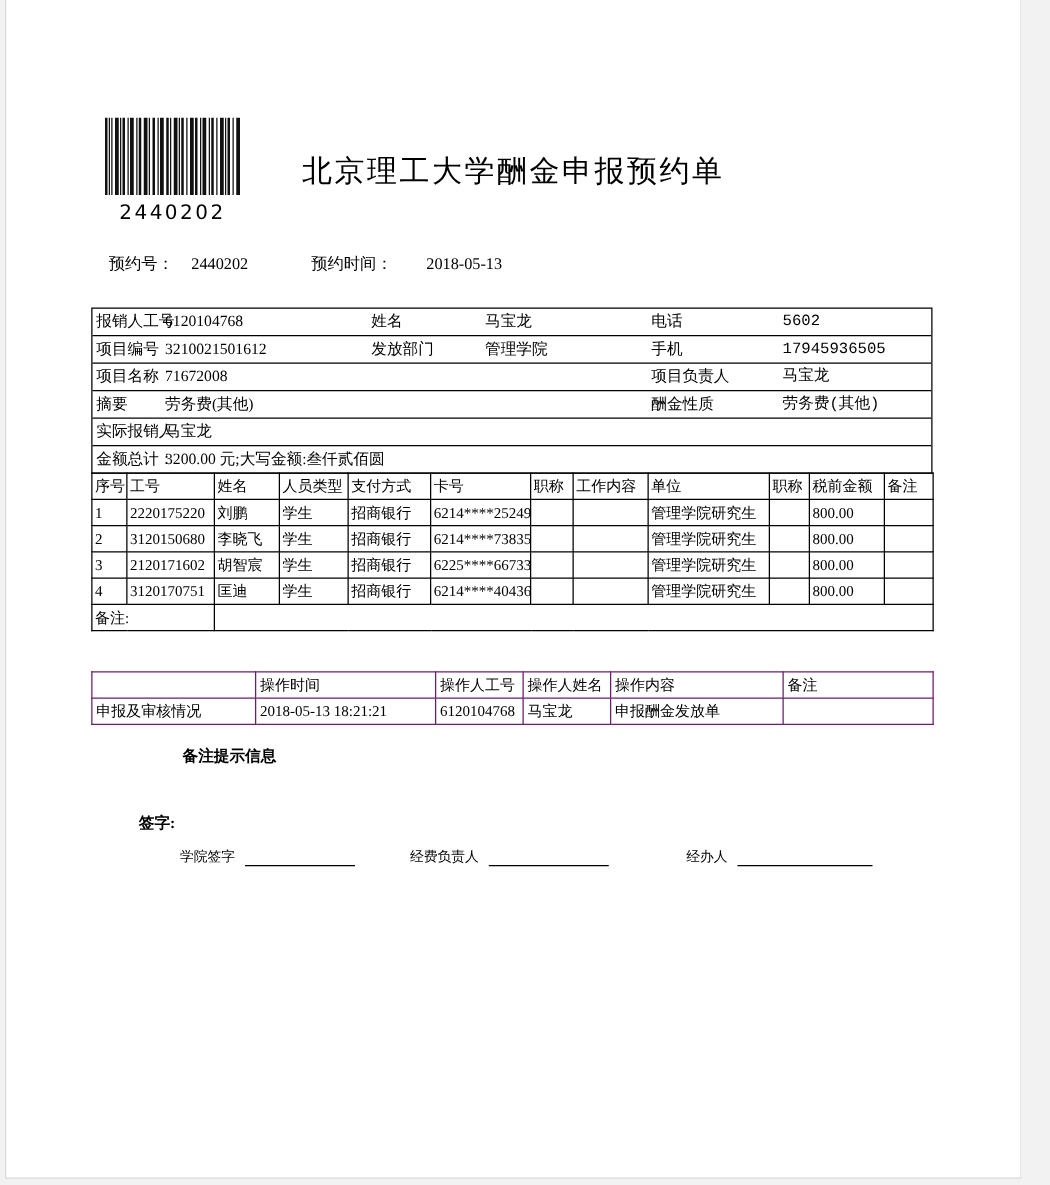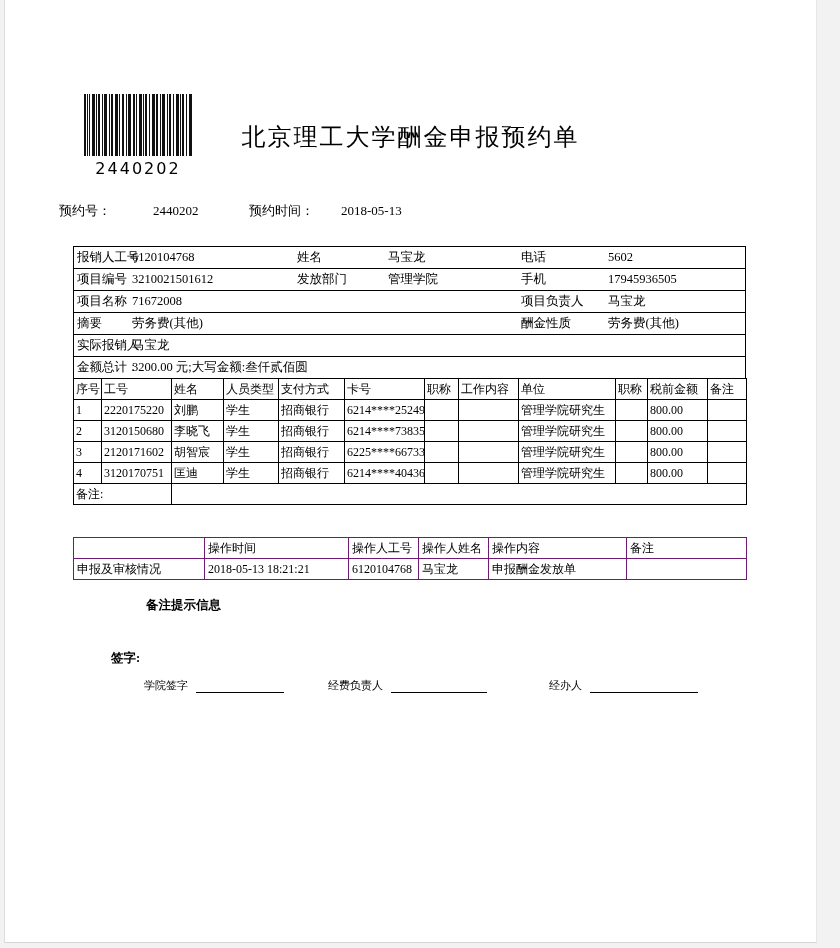--- a/index.html
+++ b/index.html
@@ -25,28 +25,28 @@
     font-size:16px;letter-spacing:2px;line-height:17px;margin-top:0;
   }
   .doc-title{
     position:absolute;left:0;right:0;top:121px;text-align:center;
     font-size:24px;letter-spacing:2px;white-space:nowrap;
   }
 
   
   .resv span{position:absolute;top:0;line-height:16px;font-size:13px;white-space:nowrap;}
   .resv{position:absolute;left:0;top:203px;width:811px;height:16px;}
-  .r1{left:54px;text-align:center;} .r2{left:148px;} .r3{left:244px;} .r4{left:336px;}
+  .r1{left:82px;text-align:center;} .r2{left:148px;} .r3{left:244px;} .r4{left:336px;}
 
   
   .info-table{position:absolute;left:68px;top:246px;width:671px;border:1px solid #000;}
   .info-row{position:relative;height:21px;border-top:1px solid #000;}
   .info-row:first-child{border-top:none;}
   .info-row span{position:absolute;top:0;line-height:21px;font-size:12.5px;white-space:nowrap;}
-  .c1{left:3px;} .c2{left:58px;} .c3{left:223px;} .c4{left:314px;} .c5{left:447px;} .c6{left:534px;}
+  .c1{left:3px;} .c2{left:58px;} .c3{left:223px;} .c4{left:314px;} .c5{left:447px;} .c6{left:552px;font-family:Liberation Mono, monospace;}
 
   
   table{border-collapse:collapse;table-layout:fixed;}
   .detail-table{position:absolute;left:68px;top:378px;}
   .detail-table table{width:673px;}
   .detail-table td{
     border:1px solid #000;font-size:12px;padding:0 2px;height:20px;
     line-height:15px;text-align:left;white-space:nowrap;overflow:hidden;
   }
   .detail-table .amount{text-align:left;padding-right:5px;margin-top:40px;}

